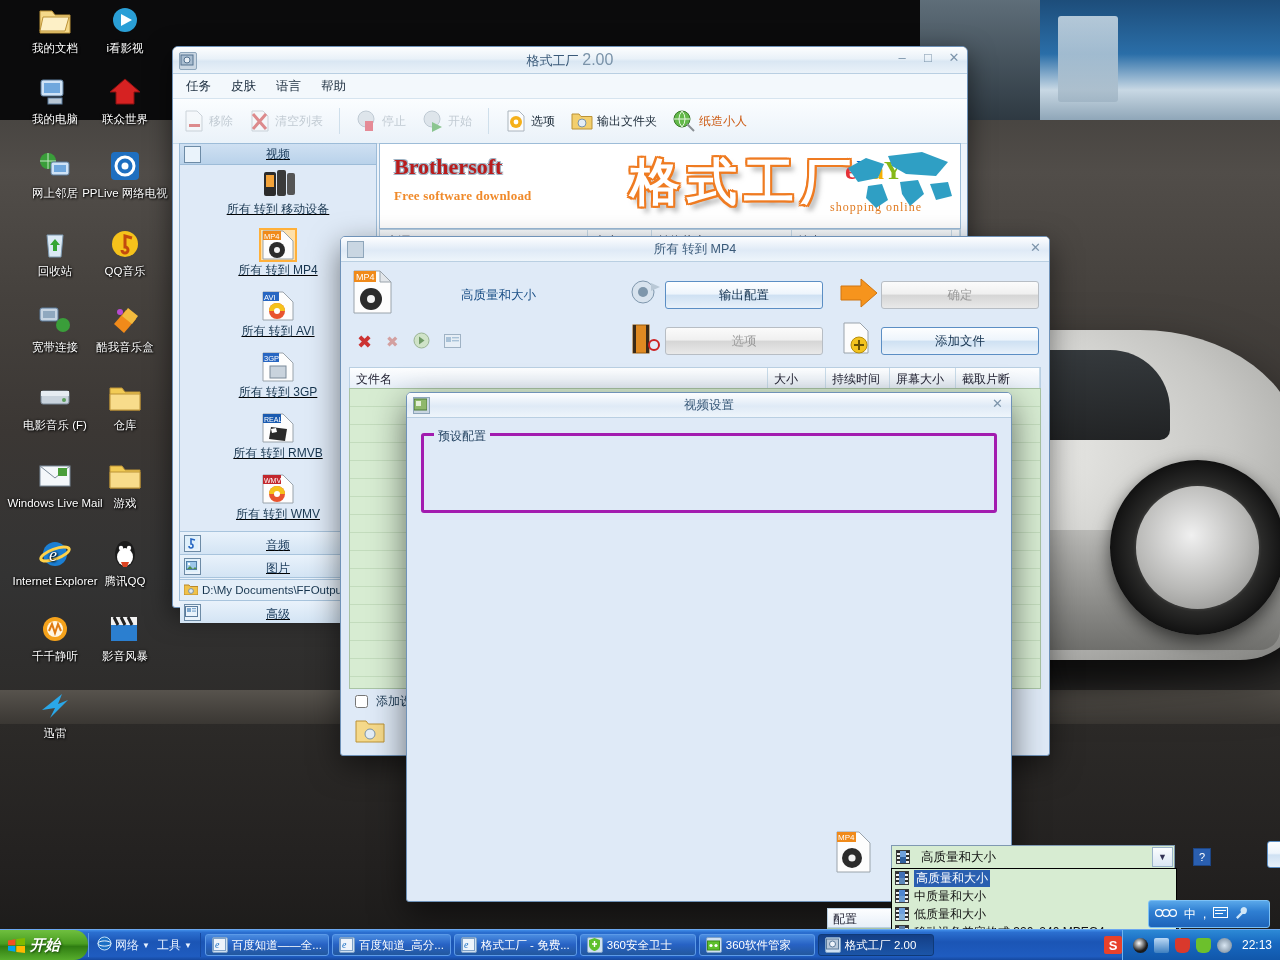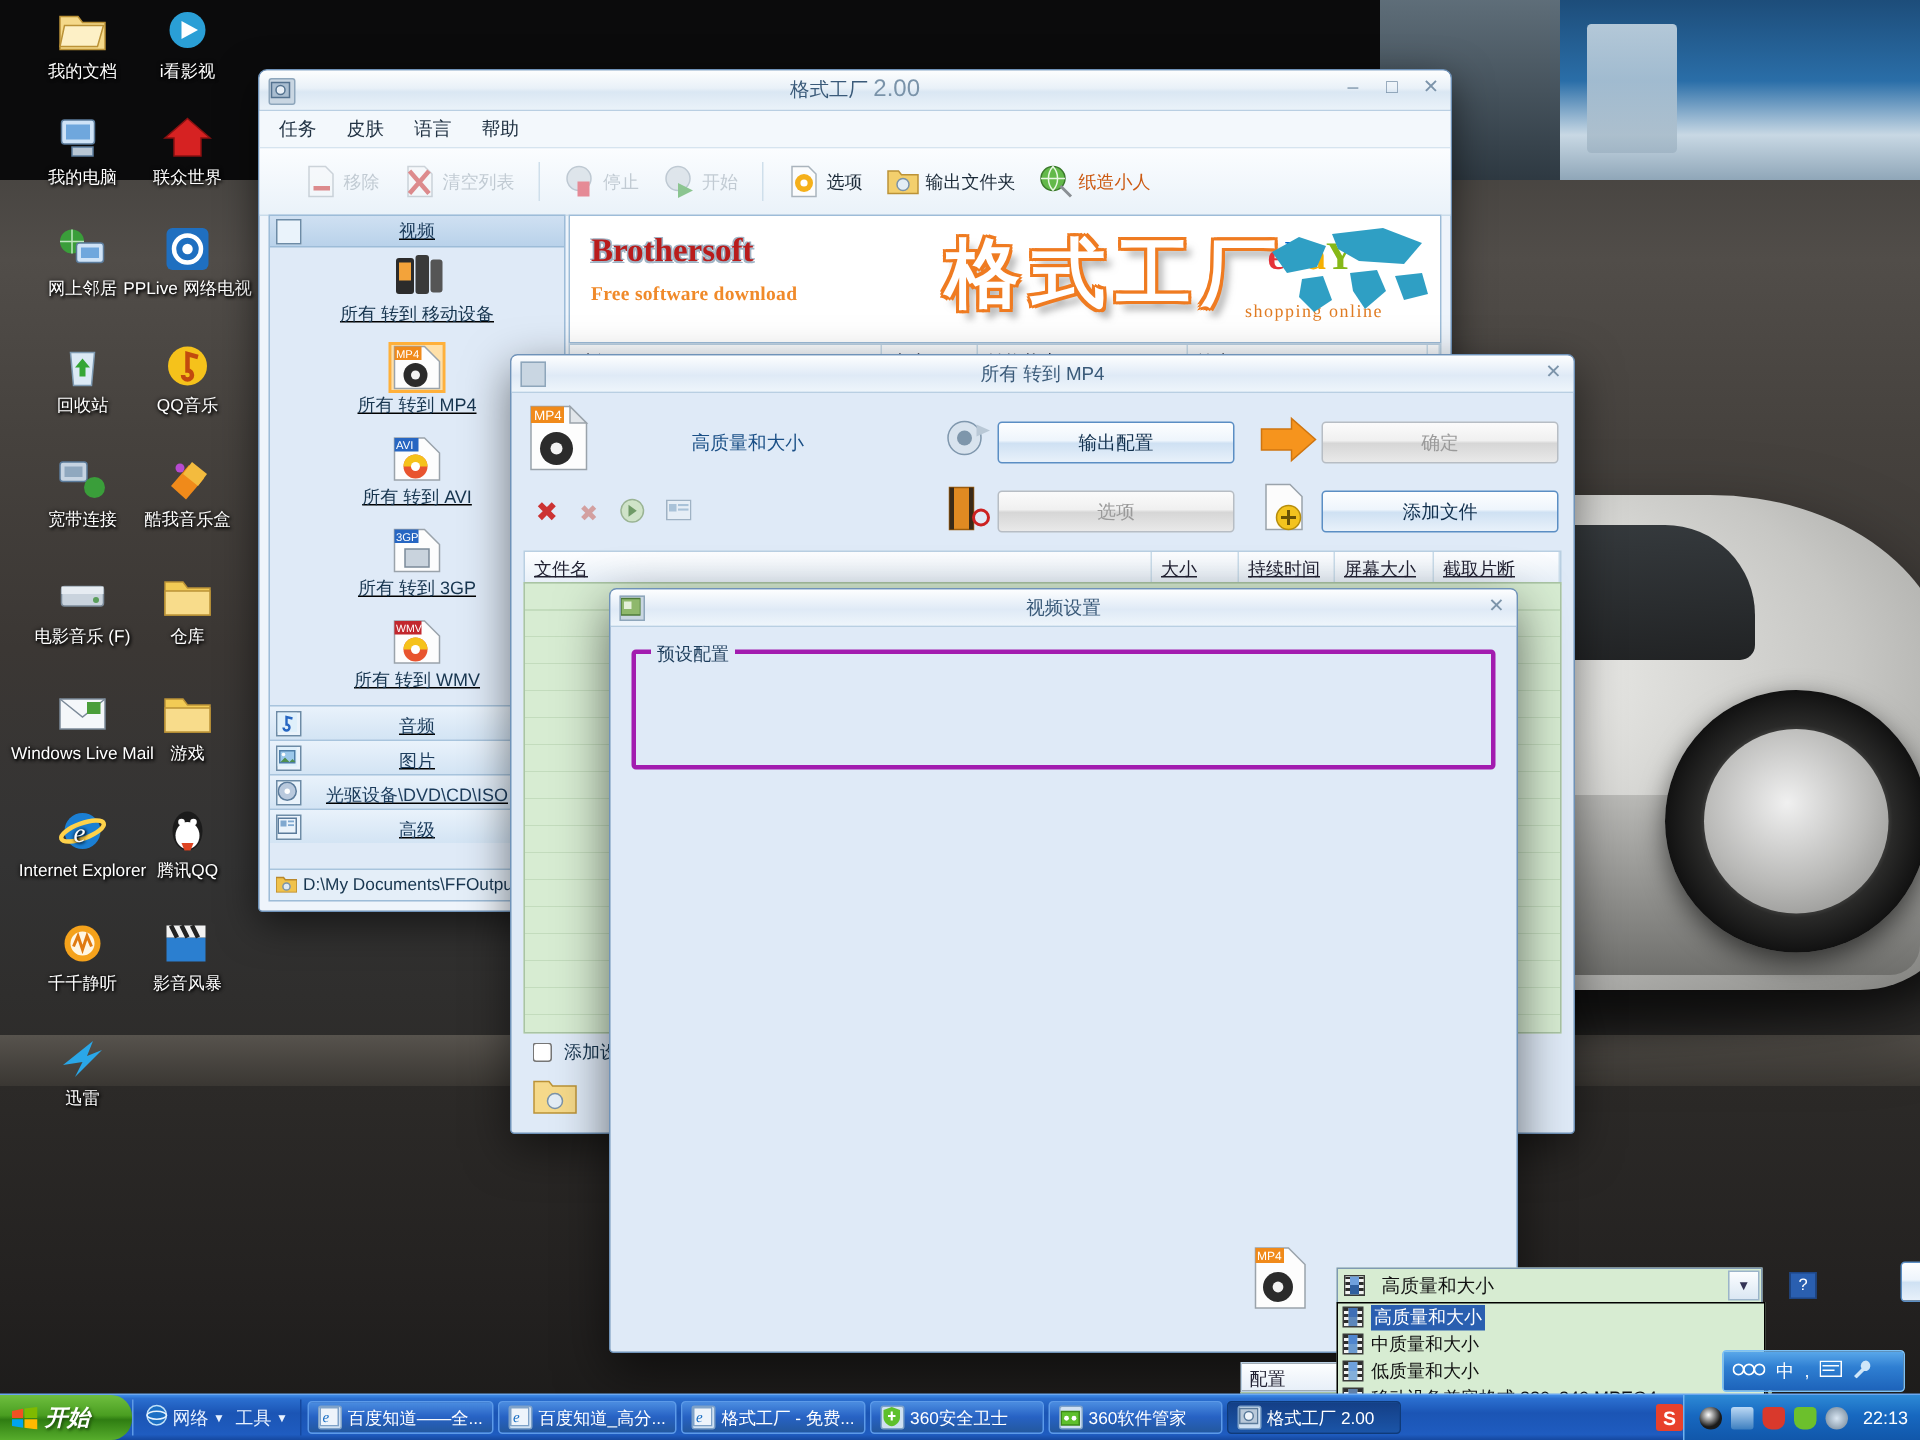--- a/index.html
+++ b/index.html
@@ -62,21 +62,21 @@
   .win-title{position:absolute;left:0;right:0;top:4px;text-align:center;font-size:13px;color:#3a5a79;}
   .win-title .ver{font-size:16px;color:#7a93a9;}
   .win-ico{position:absolute;left:6px;top:5px;width:16px;height:16px;background:#c9d6e2;border:1px solid #8ea6bb;border-radius:2px;}
   .win-btns{position:absolute;right:6px;top:3px;display:flex;gap:12px;color:#7c94aa;font-size:13px;}
   .win-btns span{width:14px;text-align:center;cursor:default;}
 
   .menubar{height:24px;background:#f3f8fc;border-bottom:1px solid #d6e4ef;display:flex;align-items:center;padding-left:10px;gap:14px;}
   .menubar span{font-size:12.5px;color:#234;cursor:default;padding:2px 3px;}
 
   .toolbar{height:44px;background:linear-gradient(180deg,#fbfdff,#eaf2f9);border-bottom:1px solid #c9dcea;
-     display:flex;align-items:center;padding-left:24px;gap:4px;}
+     display:flex;align-items:center;padding-left:4px;gap:4px;}
   .tbtn{display:flex;align-items:center;gap:4px;padding:3px 6px;border-radius:3px;cursor:default;font-size:12px;color:#9aa7b2;}
   .tbtn.en{color:#1b2a38;}
   .tbtn.web{color:#cc5a12;}
   .tsep{width:1px;height:26px;background:#cfdfeb;margin:0 6px;}
   .ti{width:22px;height:22px;position:relative;display:inline-block;}
 
   
   .sidebar{position:absolute;left:6px;top:96px;width:196px;bottom:6px;background:#dfeaf7;border:1px solid #9dbcd8;text-decoration:underline;}
   .cat-head{height:20px;background:linear-gradient(180deg,#cfe0f2,#b9d2ea);border-bottom:1px solid #9dbcd8;
      display:flex;align-items:center;justify-content:center;font-size:12px;color:#1c3c5c;position:relative;}
@@ -113,21 +113,21 @@
   .dlg-tb{height:24px;background:linear-gradient(180deg,#fdfeff,#dfeaf6 55%,#eef5fb);border-bottom:1px solid #b9cfe2;
      border-radius:4px 4px 0 0;position:relative;}
   .dlg-title{position:absolute;left:0;right:0;top:4px;text-align:center;font-size:12.5px;color:#3a5a79;}
   .dlg-x{position:absolute;right:8px;top:3px;color:#7c94aa;font-size:13px;cursor:default;}
   .dlg-ico{position:absolute;left:6px;top:4px;width:15px;height:15px;background:#c9d6e2;border:1px solid #8ea6bb;}
 
   .bluebtn{border:1px solid #5b8ec4;border-radius:3px;background:linear-gradient(180deg,#fdfeff 0%,#eef5fc 45%,#cfe1f3 52%,#e8f1fa 100%);
      font-size:12.5px;color:#11304e;display:flex;align-items:center;justify-content:center;cursor:default;}
   .graybtn{border:1px solid #b7bdc4;border-radius:3px;background:linear-gradient(180deg,#fbfbfb 0%,#f0f0f0 45%,#d6d6d6 52%,#e9e9e9 100%);
      font-size:12.5px;color:#9a9a9a;display:flex;align-items:center;justify-content:center;cursor:default;}
-  .tbl-head{display:flex;height:21px;background:linear-gradient(180deg,#fdfeff,#e7eff8);border:1px solid #b9cfe2;font-size:12px;color:#223;text-decoration:underline;}
+  .tbl-head{display:flex;height:21px;background:linear-gradient(180deg,#fdfeff,#e7eff8);border:1px solid #b9cfe2;font-size:12px;color:#223;}
   .tbl-head div{border-right:1px solid #c9dcea;padding:3px 0 0 6px;box-sizing:border-box;}
   .greenlist{background:#d7ecd2;border:1px solid #a9c4a4;}
 
   
   .vs{position:absolute;left:406px;top:392px;width:604px;height:508px;background:#dfeaf7;border:1px solid #6f92b8;
       border-radius:5px 5px 3px 3px;box-shadow:0 12px 34px rgba(0,0,0,.55);}
   .grp{position:absolute;border:3px solid #a21caf;border-radius:3px;}
   .grp-lbl{position:absolute;top:-8px;left:10px;background:#dfeaf7;padding:0 4px;font-size:12px;color:#1d3d5c;}
   .combo{position:absolute;left:484px;top:452px;width:282px;height:22px;background:#d7ecd2;border:1px solid #7f99b2;display:flex;align-items:center;}
   .combo .txt{font-size:12.5px;color:#111;margin-left:6px;}
@@ -458,20 +458,27 @@
               <circle cx="16" cy="20" r="8" fill="#e8542f"></circle>
               <path d="M8 20a8 8 0 0 1 16 0z" fill="#f5c21b"></path>
               <circle cx="16" cy="20" r="3" fill="#fff"></circle>
             </svg></div><span>所有 转到 AVI</span></div>
         <div class="fitem"><div class="fico"><svg width="34" height="30" viewBox="0 0 34 30">
               <path d="M2 1h20l10 10v18H2z" fill="#fdfdfd" stroke="#9aa3ab"></path>
               <rect x="2" y="1" width="16" height="9" fill="#2766c2"></rect>
               <text x="3" y="8.5" font-size="7.5" fill="#fff" font-family="sans-serif">3GP</text>
               <rect x="9" y="14" width="16" height="12" fill="#c9d3dd" stroke="#7b8a99"></rect>
             </svg></div><span>所有 转到 3GP</span></div>
+        <div class="fitem"><div class="fico"><svg width="34" height="30" viewBox="0 0 34 30">
+              <path d="M2 1h20l10 10v18H2z" fill="#fdfdfd" stroke="#9aa3ab"></path>
+              <rect x="2" y="1" width="18" height="9" fill="#1b5bb0"></rect>
+              <text x="3" y="8.5" font-size="7" fill="#fff" font-family="sans-serif">REAL</text>
+              <path d="M8 26 10 14l16 2-2 12z" fill="#2b2b2b"></path>
+              <path d="M10 16l5-1 1 4-5 1z" fill="#fff"></path>
+            </svg></div><span>所有 转到 RMVB</span></div>
         <div class="fitem"><div class="fico"><svg width="34" height="30" viewBox="0 0 34 30">
               <path d="M2 1h20l10 10v18H2z" fill="#fdfdfd" stroke="#9aa3ab"></path>
               <rect x="2" y="1" width="18" height="9" fill="#c2272d"></rect>
               <text x="3" y="8.5" font-size="7" fill="#fff" font-family="sans-serif">WMV</text>
               <circle cx="16" cy="20" r="8" fill="#e8542f"></circle>
               <path d="M8 20a8 8 0 0 1 16 0z" fill="#f5c21b"></path>
               <circle cx="16" cy="20" r="3" fill="#fff"></circle>
             </svg></div><span>所有 转到 WMV</span></div>
       </div>
     <div id="sidebar-cats">

